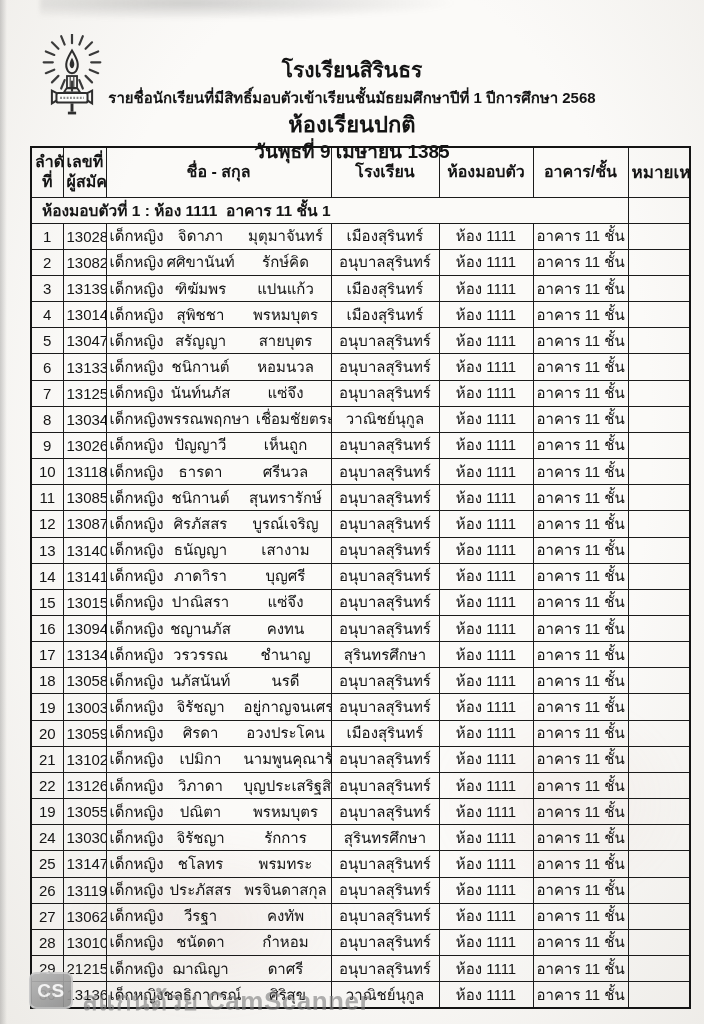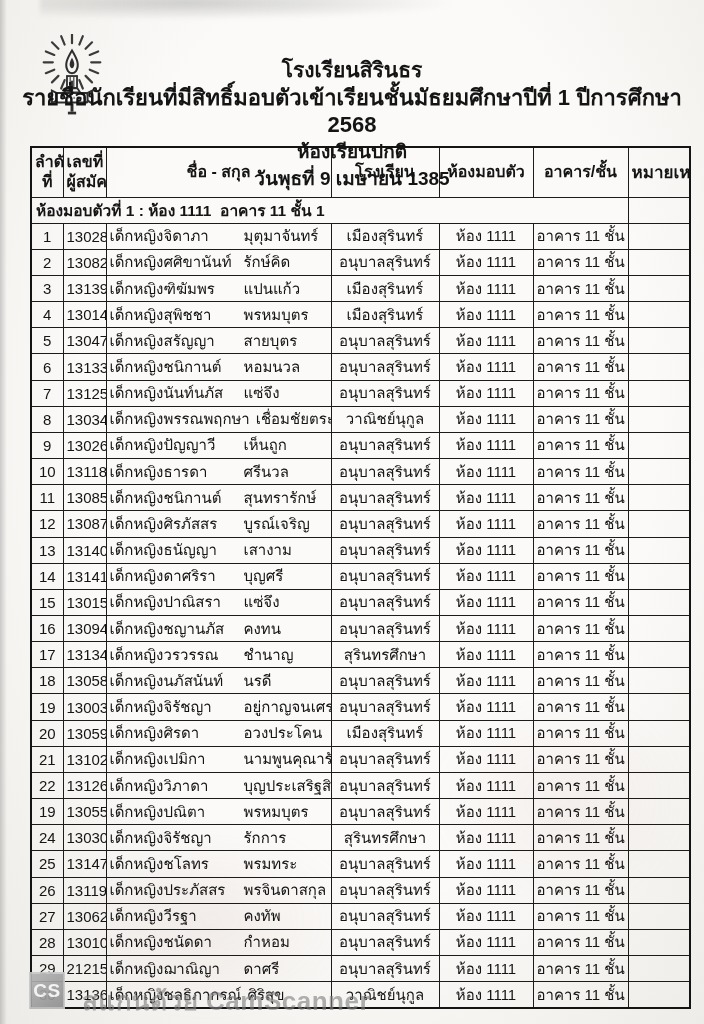--- a/index.html
+++ b/index.html
@@ -21,54 +21,54 @@
     background: linear-gradient(to right, rgba(90,90,90,.28), rgba(90,90,90,0));
     pointer-events:none;
   }
   .blotch {
     position:absolute; pointer-events:none; filter:blur(6px);
     background: radial-gradient(ellipse, rgba(196,152,142,.10), rgba(196,152,142,0) 70%);
   }
   
   .doc-header { position:absolute; top:32px; left:0; width:704px; text-align:center; font-weight:bold;margin-top:24px; }
   .doc-header .line1 { font-size:21px; line-height:28px; }
-  .doc-header .line2 { font-size:22px; line-height:27px; }
-  .doc-header .line3 { font-size:19px; line-height:27px; }
+  .doc-header .line2 { font-size:15px; line-height:27px; }
+  .doc-header .line3 { font-size:22px; line-height:27px; }
   .doc-header .line4 { font-size:19px; line-height:27px; }
   .logo { position:absolute; left:26px; top:34px; width:92px; height:106px; }
   
   table.roster {
     position:absolute; left:30px; top:146px; width:659px; height:863px;
     border-collapse:collapse; table-layout:fixed;
     background:transparent;
   }
   table.roster th, table.roster td {
     border:1.6px solid #1b1b1b; padding:0 3px; overflow:hidden; white-space:nowrap;
   }
   table.roster { border:2.4px solid #141414; }
   tr.hdr { height:50px; }
   tr.hdr th { font-size:16px; font-weight:bold; text-align:center; line-height:1.25; }
   tr.hdr th.remark-h { font-size:17px; }
   tr.section { height:25px; }
   tr.section td.section-cell {
-    font-size:15.5px; font-weight:bold; text-align:left; padding-left:4px; white-space:pre;
+    font-size:15.5px; font-weight:bold; text-align:left; padding-left:10px; white-space:pre;
   }
   tr.data { height:26px; }
   tr.data td { font-size:15px; }
   td.c { text-align:center; }
-  td.name-cell { padding-left:5px; }
+  td.name-cell { padding-left:5px;text-align:center; }
   .name-wrap { display:flex; align-items:center; }
   .name-wrap .t { width:54px; flex:0 0 auto; }
   .name-wrap .g { min-width:80px; flex:0 0 auto; padding-right:6px; }
   .name-wrap .s { flex:1 1 auto; }
   
   .cs-badge {
-    position:absolute; left:29px; top:972px; width:36px; height:37px;
+    position:absolute; left:29px; top:972px; width:44px; height:37px;
     background: linear-gradient(145deg, #b3b3b3, #8f8f8f);
-    border:2px solid #c9c9c9; border-radius:0;
+    border:2px solid #c9c9c9; border-radius:7px;
     display:flex; align-items:center; justify-content:center;
     color:#f4f4f4; font-weight:bold; font-size:19px; letter-spacing:.5px;
     opacity:.92;
   }
   .cs-text {
     position:absolute; left:82px; top:980px; width:400px;
     font-size:26px; font-weight:bold; color:rgba(128,128,128,.62);
     letter-spacing:.5px; white-space:nowrap;
   }
 </style>
@@ -356,21 +356,21 @@
         <td class="c">ห้อง 1111</td>
         <td class="c">อาคาร 11 ชั้น 1</td>
         <td class="c"></td>
       </tr>
       <tr class="data">
         <td class="c">14</td>
         <td class="c">13141</td>
         <td class="name-cell">
           <div class="name-wrap">
             <span class="t">เด็กหญิง</span>
-            <span class="g">ดาศริรา</span>
+            <span class="g">ภาดาิรา</span>
             <span class="s">บุญศรี</span>
           </div>
         </td>
         <td class="c">อนุบาลสุรินทร์</td>
         <td class="c">ห้อง 1111</td>
         <td class="c">อาคาร 11 ชั้น 1</td>
         <td class="c"></td>
       </tr>
       <tr class="data">
         <td class="c">15</td>

